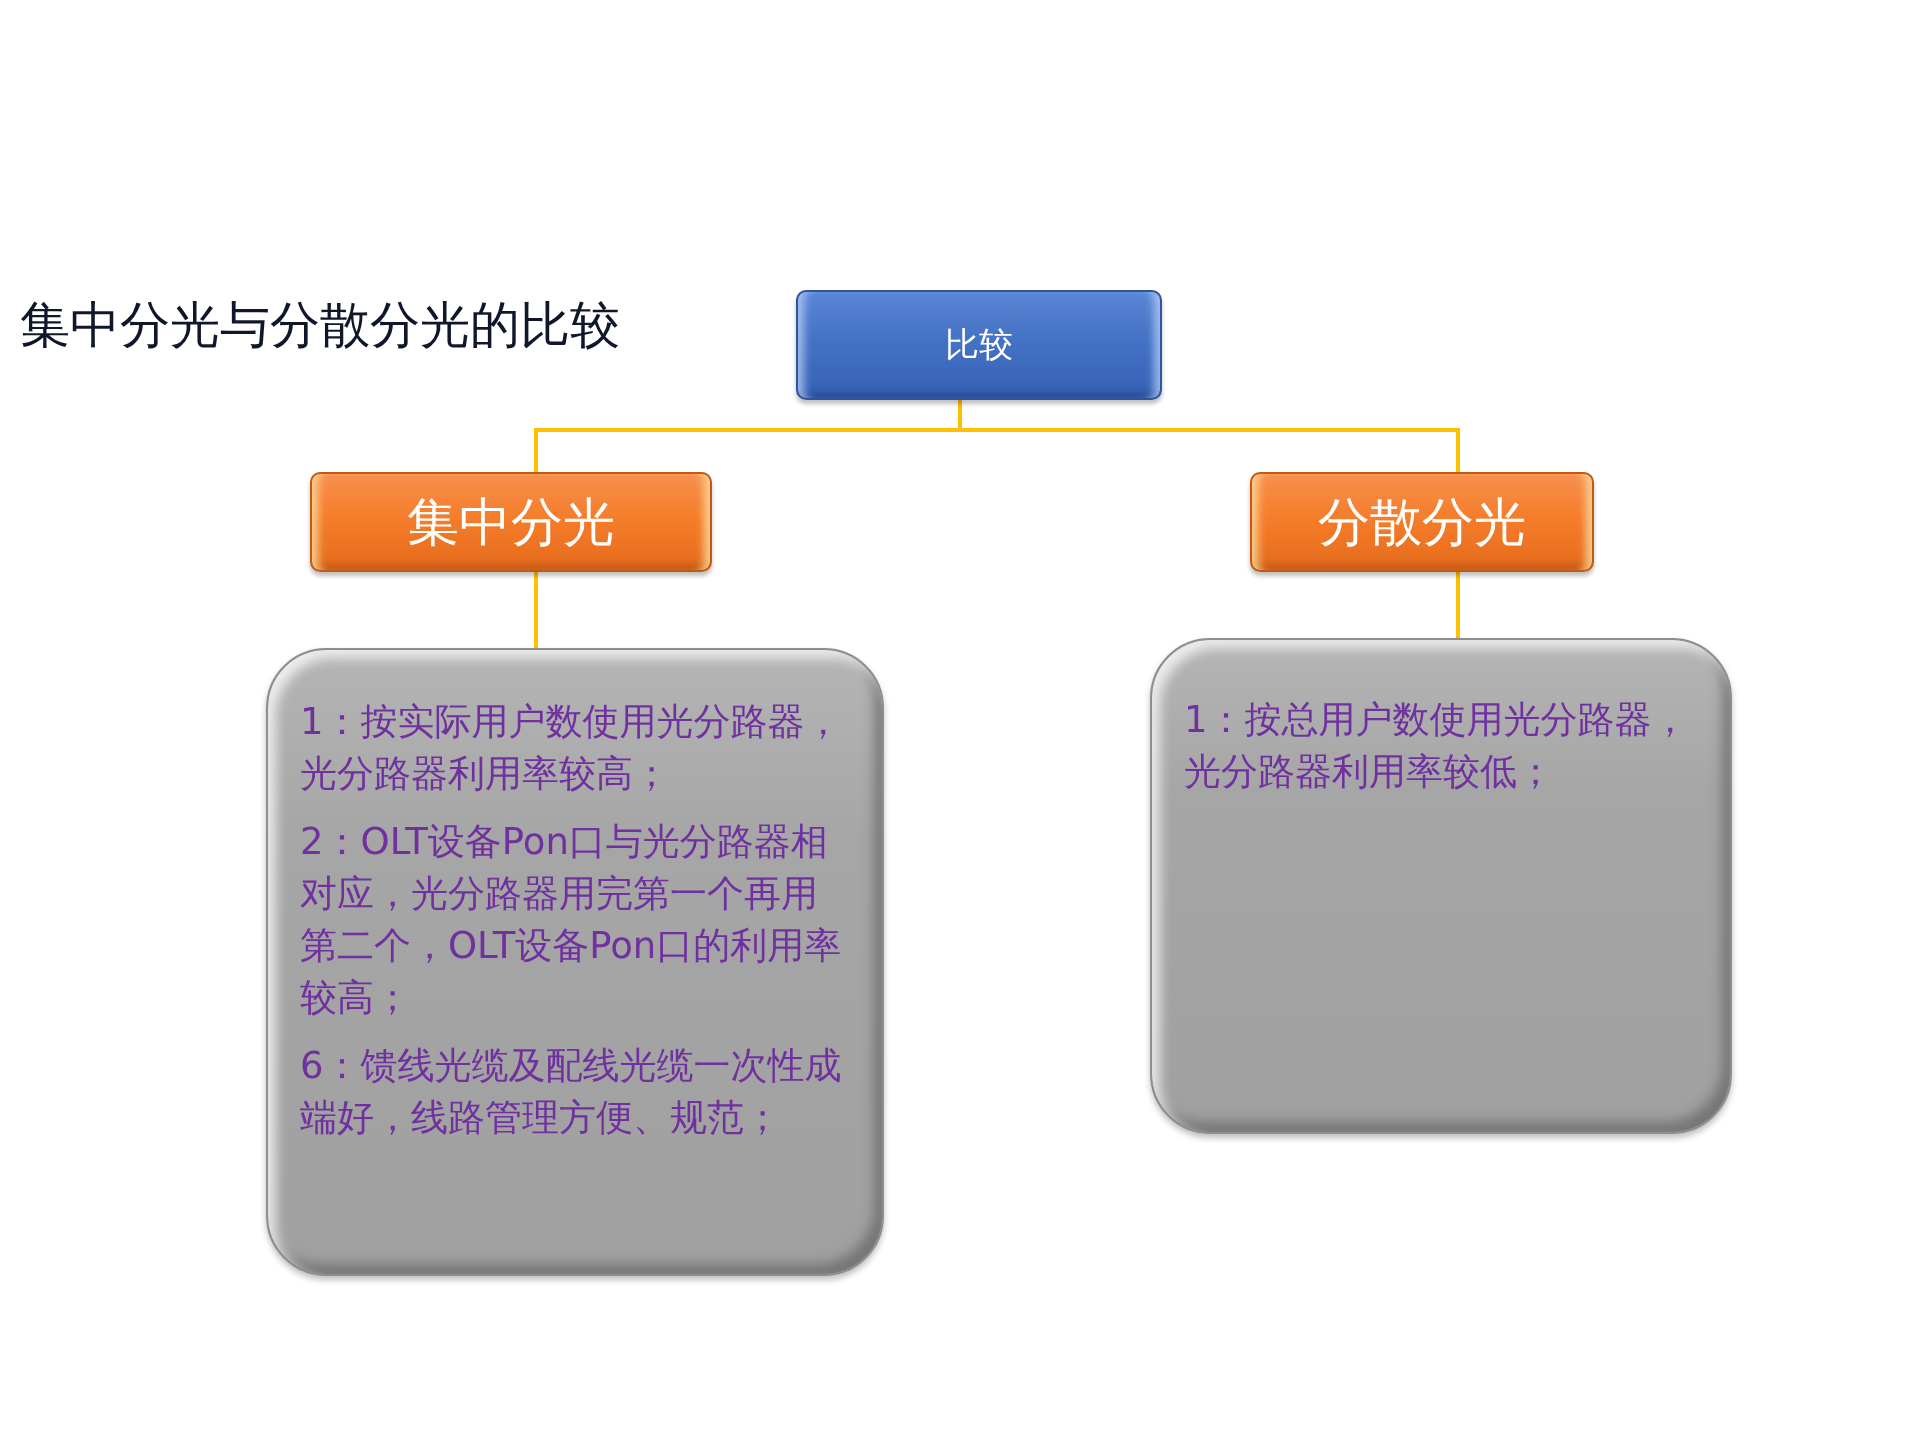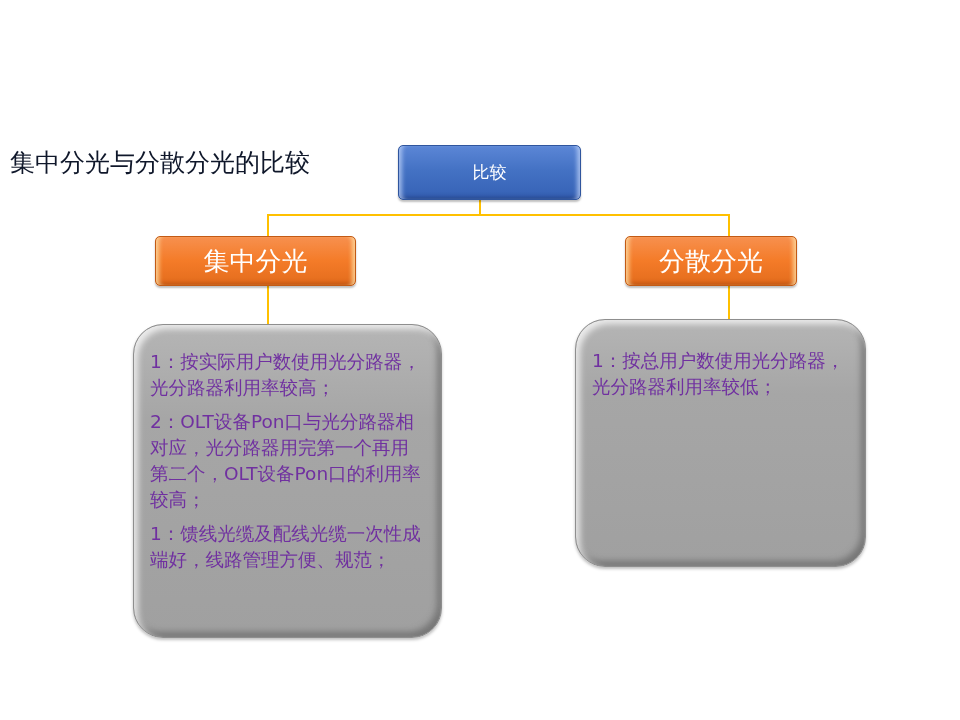--- a/index.html
+++ b/index.html
@@ -118,18 +118,18 @@
 <div class="node node-branch node-left">
   <span>集中分光</span>
 </div>
 <div class="node node-branch node-right">
   <span>分散分光</span>
 </div>
 
 <div class="panel panel-left">
   <p class="point">1：按实际用户数使用光分路器，光分路器利用率较高；</p>
   <p class="point">2：OLT设备Pon口与光分路器相对应，光分路器用完第一个再用第二个，OLT设备Pon口的利用率较高；</p>
-  <p class="point">1：馈线光缆及配线光缆一次性成端好，线路管理方便、规范；</p>
+  <p class="point">6：馈线光缆及配线光缆一次性成端好，线路管理方便、规范；</p>
 </div>
 
 <div class="panel panel-right">
   <p class="point">1：按总用户数使用光分路器，光分路器利用率较低；</p>
 </div>
 
 </body></html>

